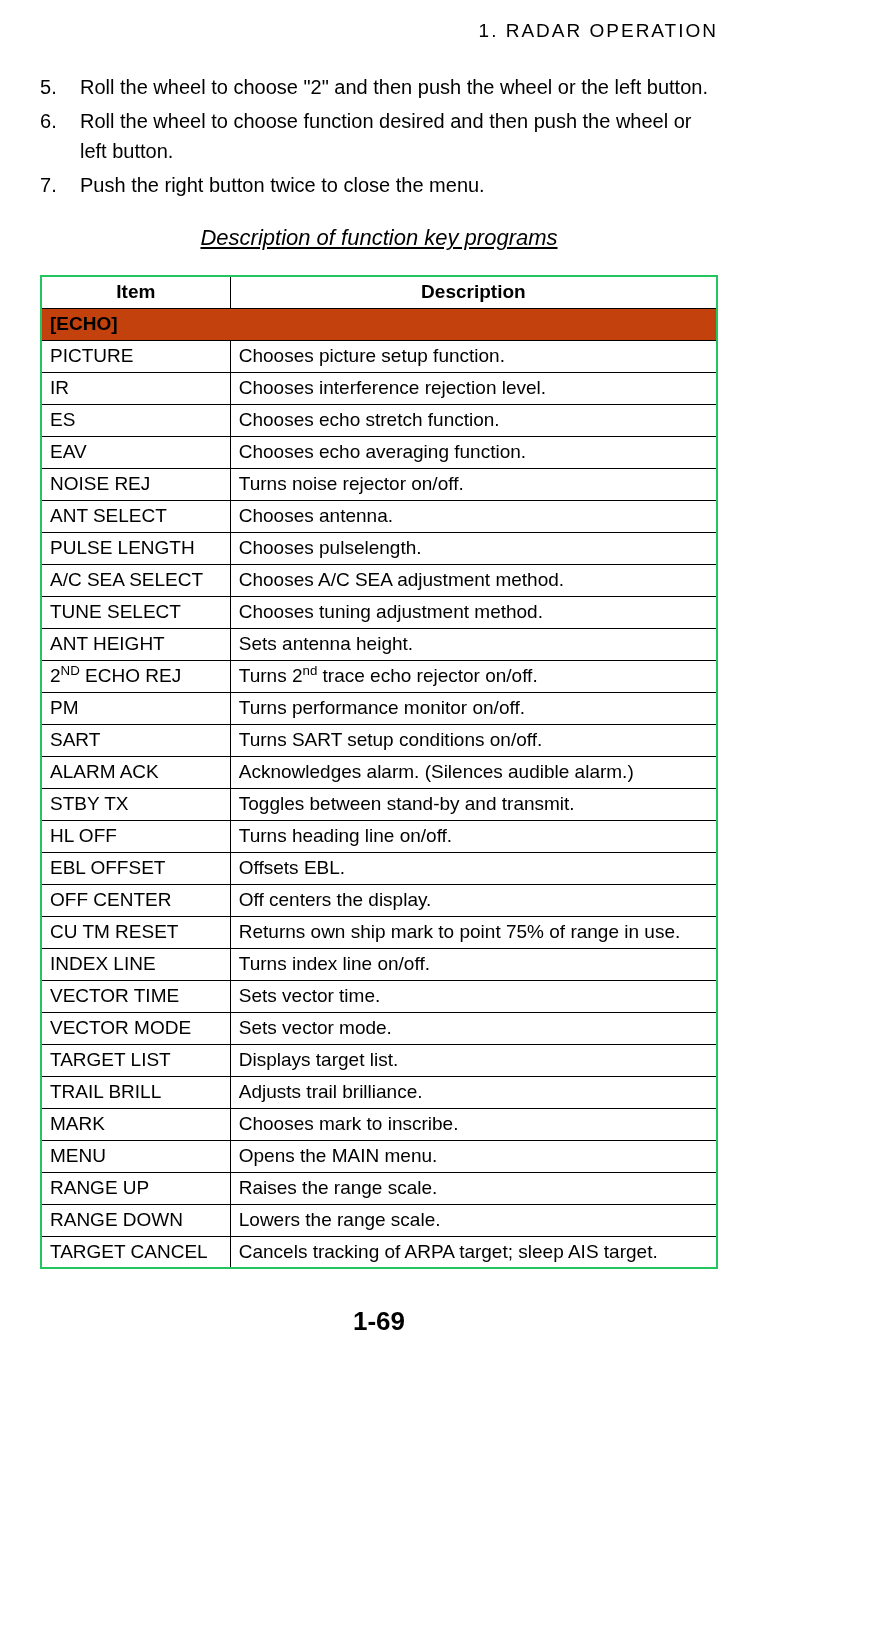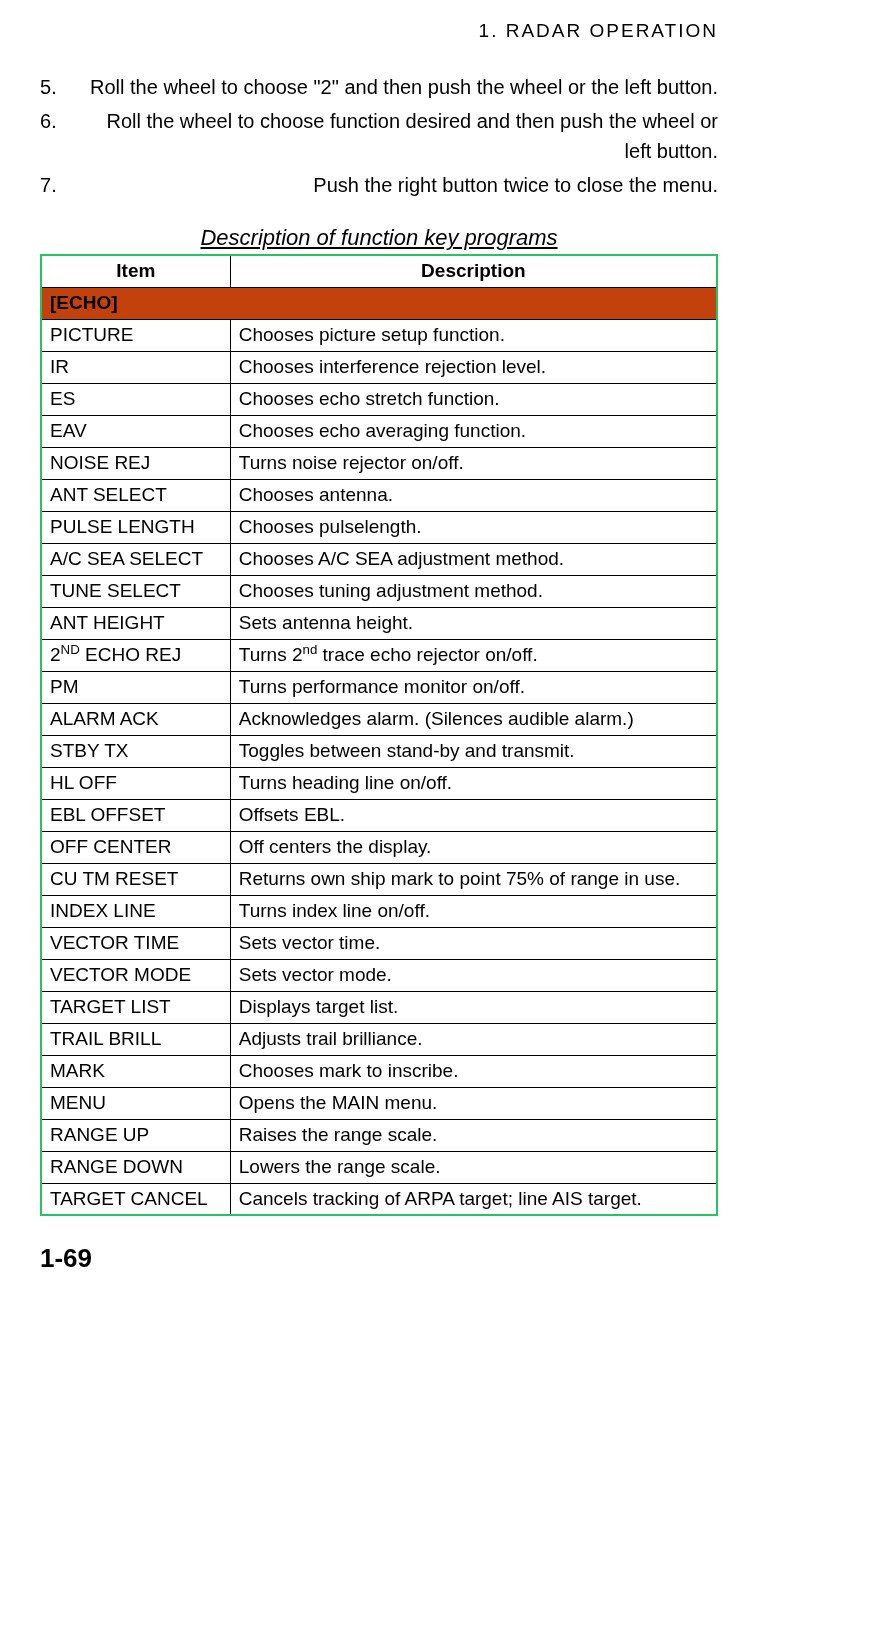--- a/index.html
+++ b/index.html
@@ -19,42 +19,41 @@
     text-align: right;
     font-size: 19px;
     letter-spacing: 2px;
     margin-bottom: 30px;
   }
   .steps {
     margin: 0 0 25px 0;
     padding-left: 0;
     list-style: none;
     counter-reset: step 4;
-    text-align: right;
   }
   .steps li {
     counter-increment: step;
     position: relative;
     padding-left: 40px;
     font-size: 20px;
     line-height: 1.5;
     margin-bottom: 4px;
   }
   .steps li::before {
     content: counter(step) ".";
     position: absolute;
     left: 0;
     top: 0;
   }
   .table-title {
     text-align: center;
     font-style: italic;
     text-decoration: underline;
     font-size: 22px;
-    margin-bottom: 3px;
+    margin-bottom: 24px;
   }
   table {
     width: 100%;
     border-collapse: collapse;
     border: 2px solid #22c55e;
     font-size: 19px;
   }
   th, td {
     border: 1px solid #000;
     padding: 4px 8px;
@@ -67,24 +66,24 @@
     text-align: center;
     background: #fff;
   }
   th.col-item { width: 28%; }
   th.col-desc { width: 72%; }
   tr.section-row td {
     background: #c2410c;
     font-weight: bold;
   }
   .page-num {
-    text-align: left;
+    text-align: center;
     font-size: 26px;
     font-weight: bold;
-    margin-top: 27px;
+    margin-top: 37px;
   }
   sup { font-size: 0.7em; vertical-align: super; line-height: 0; }
 </style>
 </head>
 <body>
 
 <div class="page">
 
   <div class="header-line">1.  RADAR  OPERATION</div>
 
@@ -149,20 +148,24 @@
         </tr>
         <tr>
           <td>2<sup>ND</sup> ECHO REJ</td>
           <td>Turns 2<sup>nd</sup> trace echo rejector on/off.</td>
         </tr>
         <tr>
           <td>PM</td>
           <td>Turns performance monitor on/off.</td>
         </tr>
         <tr>
+          <td>SART</td>
+          <td>Turns SART setup conditions on/off.</td>
+        </tr>
+        <tr>
           <td>ALARM ACK</td>
           <td>Acknowledges alarm. (Silences audible alarm.)</td>
         </tr>
         <tr>
           <td>STBY TX</td>
           <td>Toggles between stand-by and transmit.</td>
         </tr>
         <tr>
           <td>HL OFF</td>
           <td>Turns heading line on/off.</td>
@@ -210,20 +213,20 @@
         <tr>
           <td>RANGE UP</td>
           <td>Raises the range scale.</td>
         </tr>
         <tr>
           <td>RANGE DOWN</td>
           <td>Lowers the range scale.</td>
         </tr>
         <tr>
           <td>TARGET CANCEL</td>
-          <td>Cancels tracking of ARPA target; line AIS target.</td>
+          <td>Cancels tracking of ARPA target; sleep AIS target.</td>
         </tr>
       </tbody>
   </table>
 
   <div class="page-num">1-69</div>
 
 </div>
 
 </body></html>

